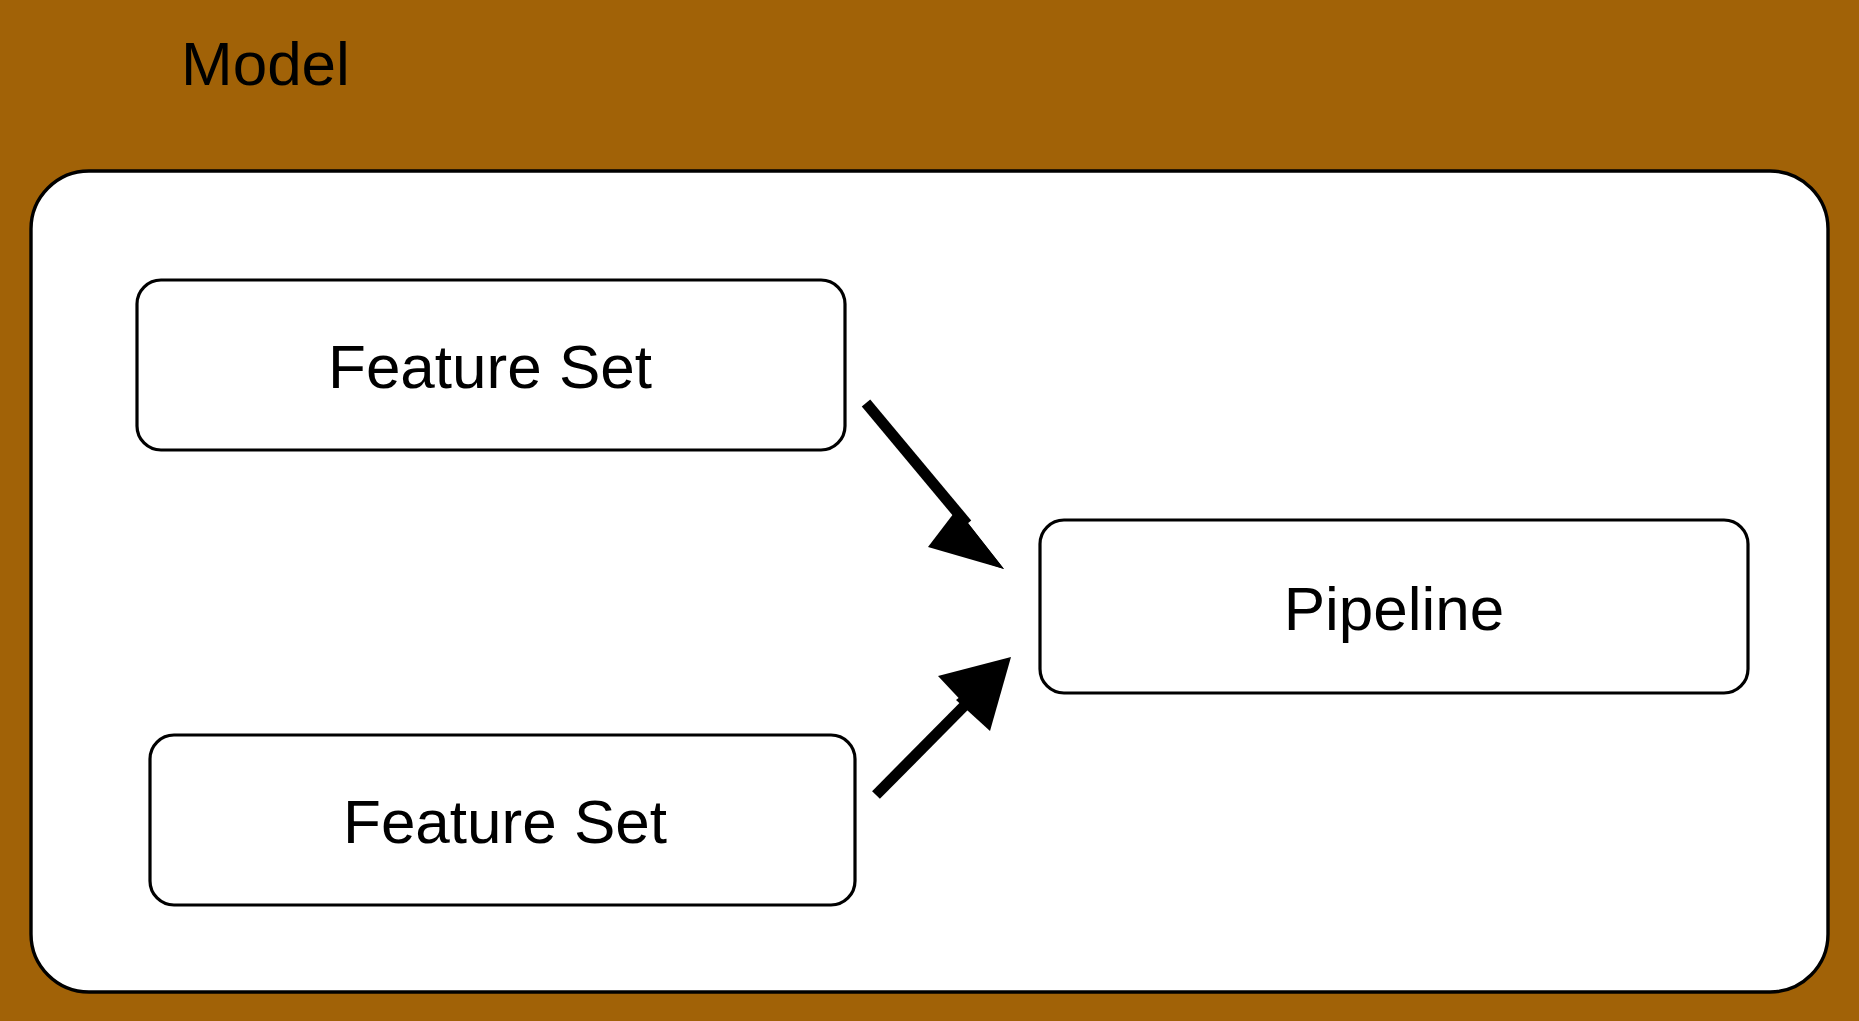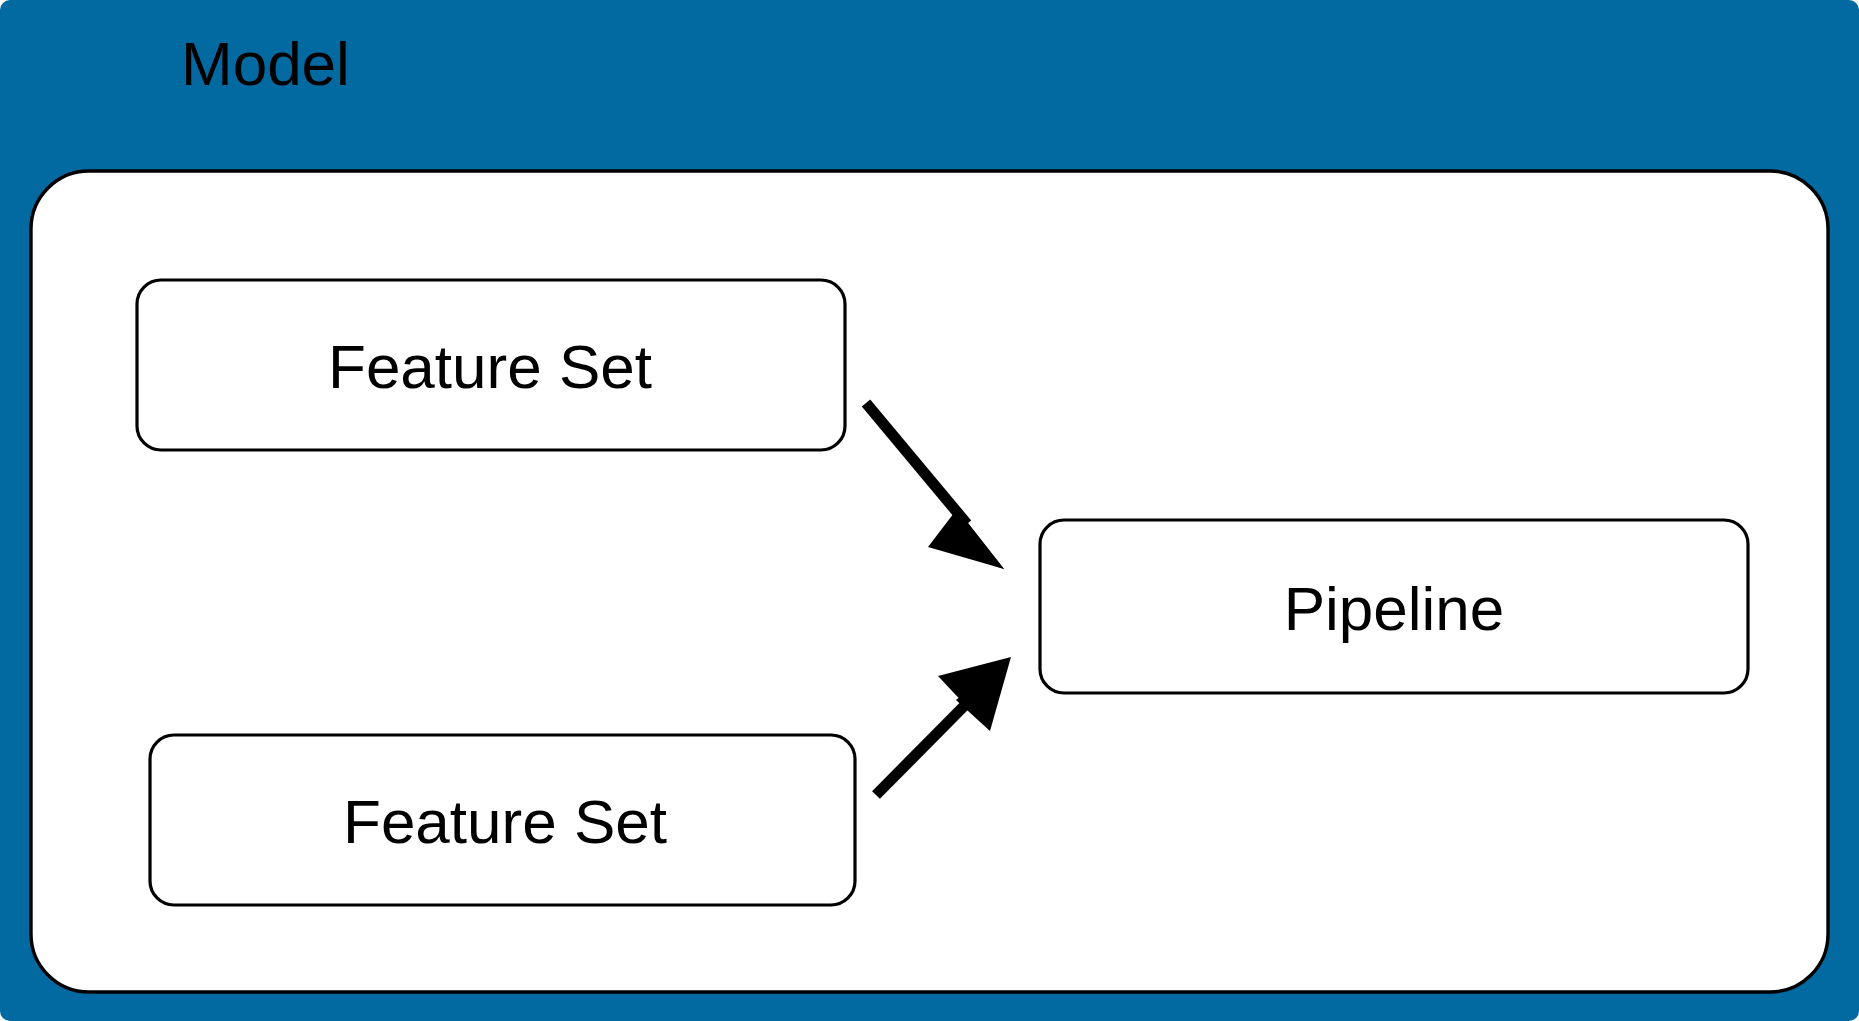--- a/index.html
+++ b/index.html
@@ -10,22 +10,21 @@
   body {
     width: 1859px;
     height: 1021px;
     overflow: hidden;
     font-family: "Liberation Sans", sans-serif;
   }
   #canvas {
     position: relative;
     width: 1859px;
     height: 1021px;
-    background: #0369a1;
-    border-radius: 10px;
+    background: #a16207;
   }
   #diagram-svg {
     position: absolute;
     left: 0;
     top: 0;
     width: 1859px;
     height: 1021px;
   }
   .diagram-text {
     font-family: "Liberation Sans", sans-serif;

